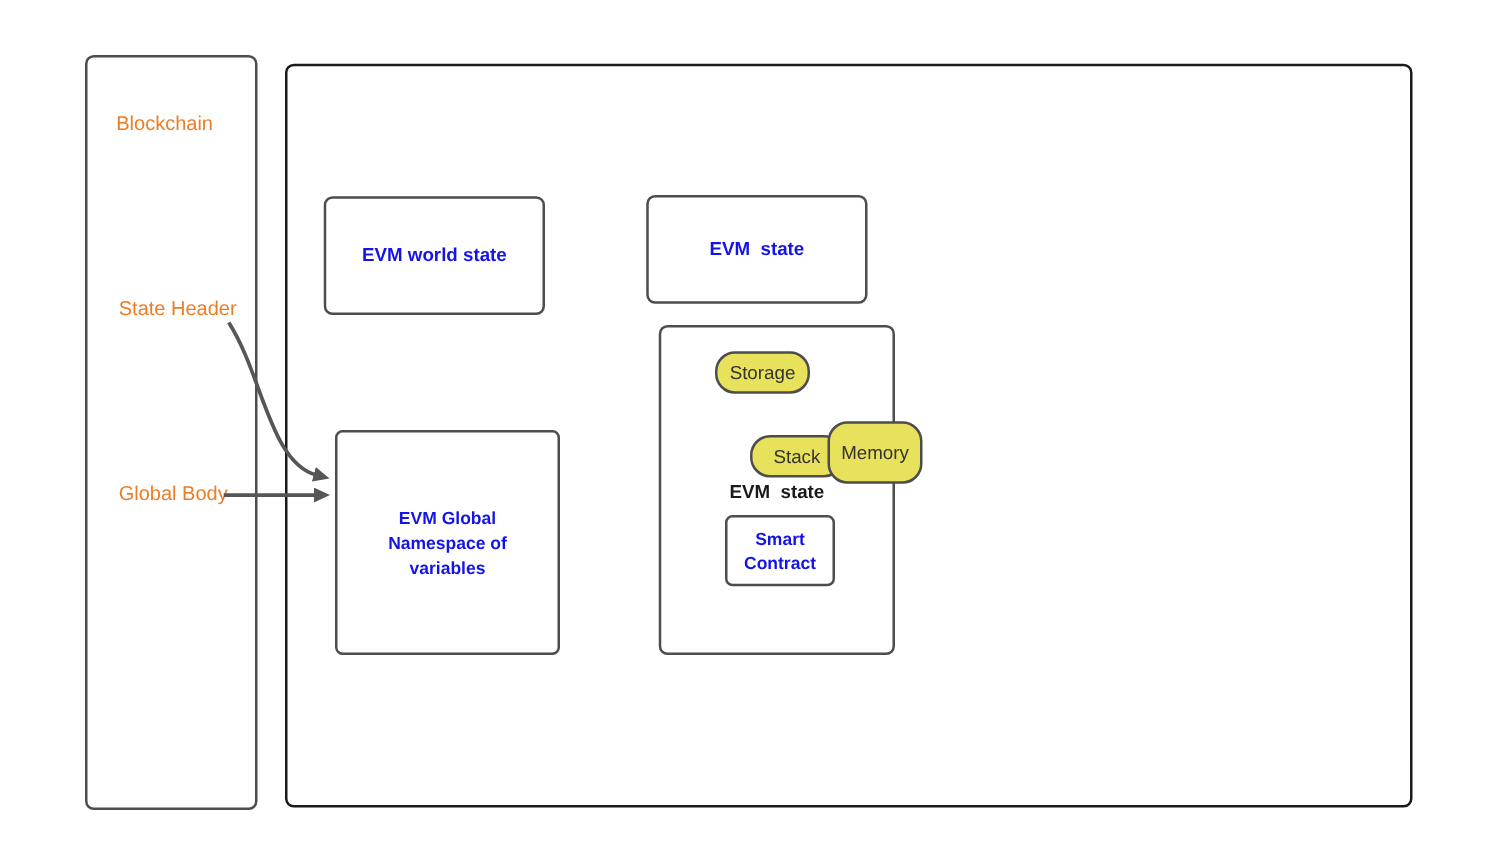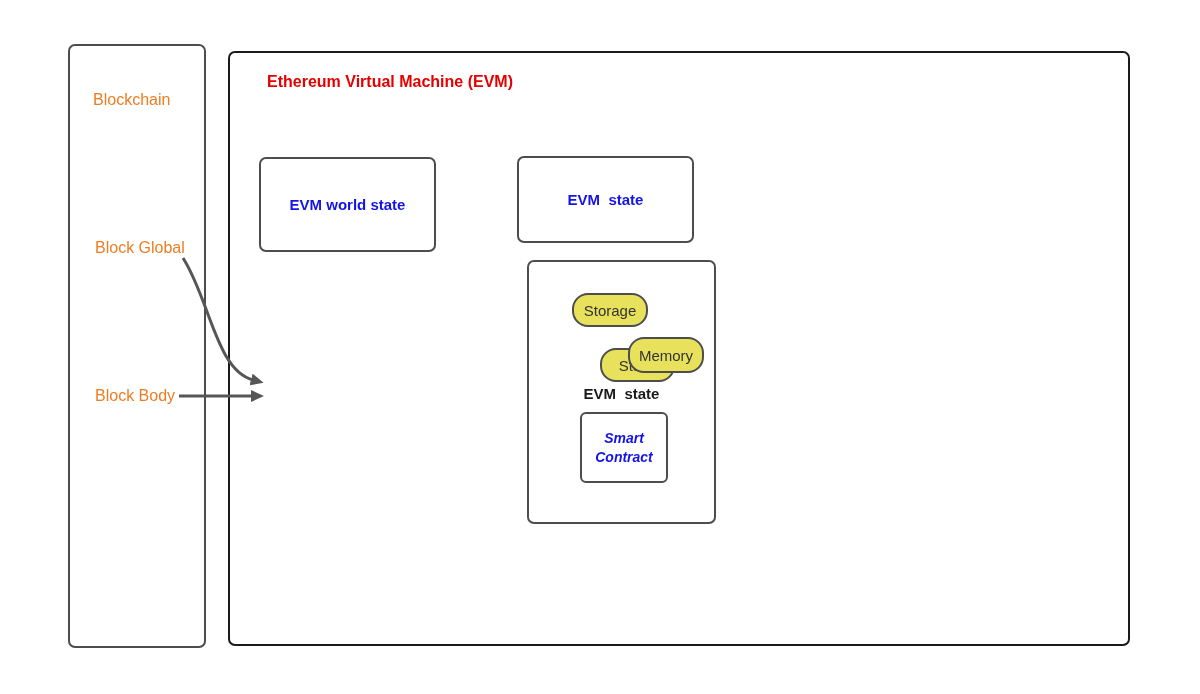--- a/index.html
+++ b/index.html
@@ -92,54 +92,58 @@
   }
   .arrowhead-shape { fill: var(--arrow, #565656); }
 </style>
 </head>
 <body>
 
 <div class="canvas">
 
   <div class="box plain" style="left:68px; top:44px; width:138px; height:604px;"></div>
   <div class="orange-label" style="left:93px; top:91px;text-align:right;">Blockchain</div>
-  <div class="orange-label" style="left:95px; top:239px;">Block Global</div>
-  <div class="orange-label" style="left:95px; top:387px;">Block Body</div>
+  <div class="orange-label" style="left:95px; top:239px;">State Header</div>
+  <div class="orange-label" style="left:95px; top:387px;">Global Body</div>
 
   <div class="box plain outer" style="left:228px; top:51px; width:902px; height:595px;"></div>
-  <div class="title-red">Ethereum Virtual Machine (EVM)</div>
 
   <div class="box" style="left:259px; top:157px; width:177px; height:95px;">
     <span class="blue-label">EVM world state</span>
   </div>
 
   <div class="box" style="left:517px; top:156px; width:177px; height:87px;">
     <span class="blue-label">EVM  state</span>
   </div>
 
   <div class="box plain" style="left:527px; top:260px; width:189px; height:264px;"></div>
 
-  <div class="pill" style="left:572px; top:281px; width:76px; height:34px;margin-top:12px;">
+  <div class="pill" style="left:572px; top:281px; width:76px; height:34px;">
     <span>Storage</span>
   </div>
   <div class="pill" style="left:600px; top:309px; width:75px; height:34px;margin-top:39px;">
     <span>Stack</span>
   </div>
-  <div class="pill" style="left:628px; top:337px; width:76px; height:36px;">
+  <div class="pill" style="left:662px; top:337px; width:76px; height:50px;">
     <span>Memory</span>
   </div>
 
   <div class="dark-label" style="left:527px; top:385px; width:189px;">EVM  state</div>
 
-  <div class="box" style="left:580px; top:412px; width:88px; height:71px; border-radius:6px;font-style:italic;">
+  <div class="box" style="left:580px; top:412px; width:88px; height:57px; border-radius:6px;">
     <span class="blue-label" style="font-size:14px; line-height:19px;">Smart
 Contract</span>
   </div>
 
 
+  <div class="box" style="left:268px; top:344px; width:180px; height:180px; border-radius:6px;">
+    <span class="blue-label" style="font-size:14px;">EVM Global
+Namespace of
+variables</span>
+  </div>
 
   <svg class="arrow-layer" viewBox="0 0 1200 694">
     <defs>
       <marker id="arrowhead" markerUnits="userSpaceOnUse" markerWidth="16" markerHeight="14" refX="2" refY="6" orient="auto">
         <path class="arrowhead-shape" d="M0,0 L13,6 L0,12 Z"></path>
       </marker>
     </defs>
     <path class="arrow-path" d="M183,258 C210,300 216,370 253,380" marker-end="url(#arrowhead)"></path>
     <path class="arrow-path" d="M179,396 L253,396" marker-end="url(#arrowhead)"></path>
   </svg>

